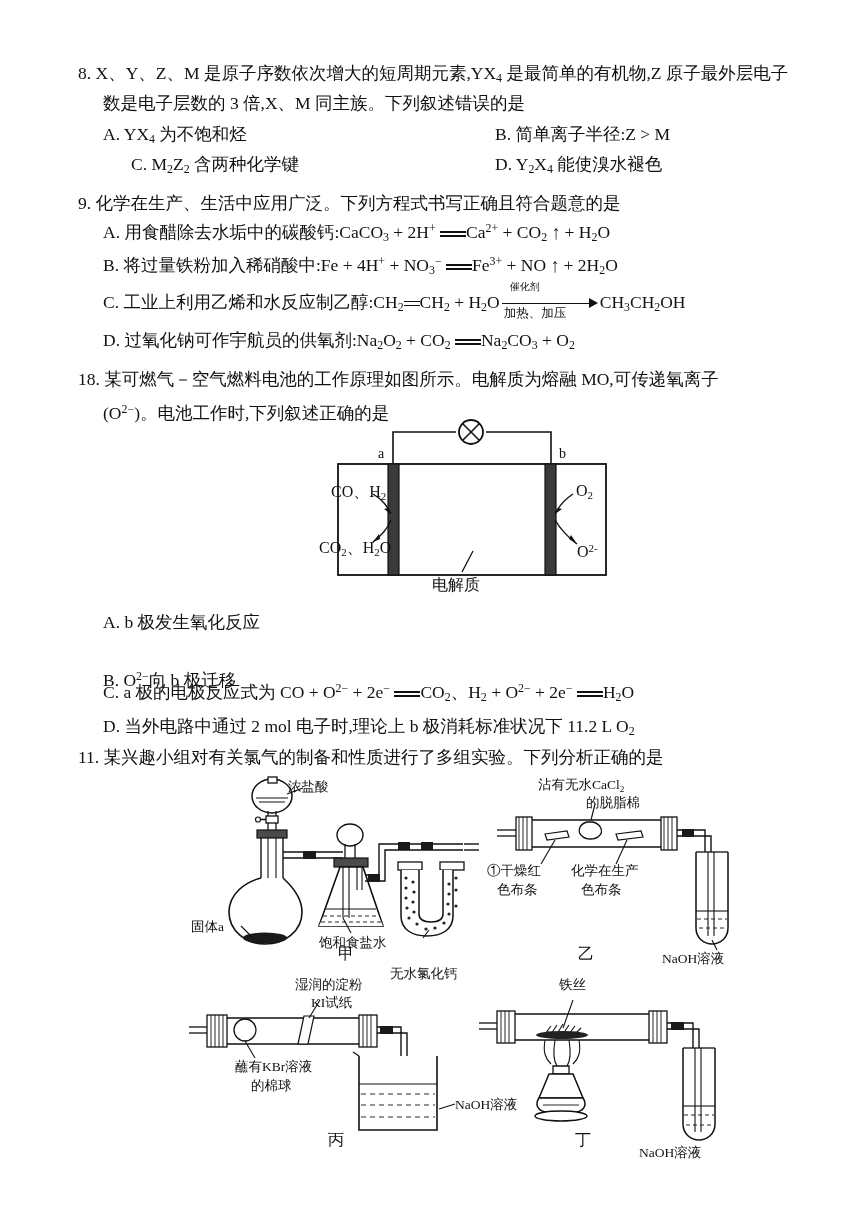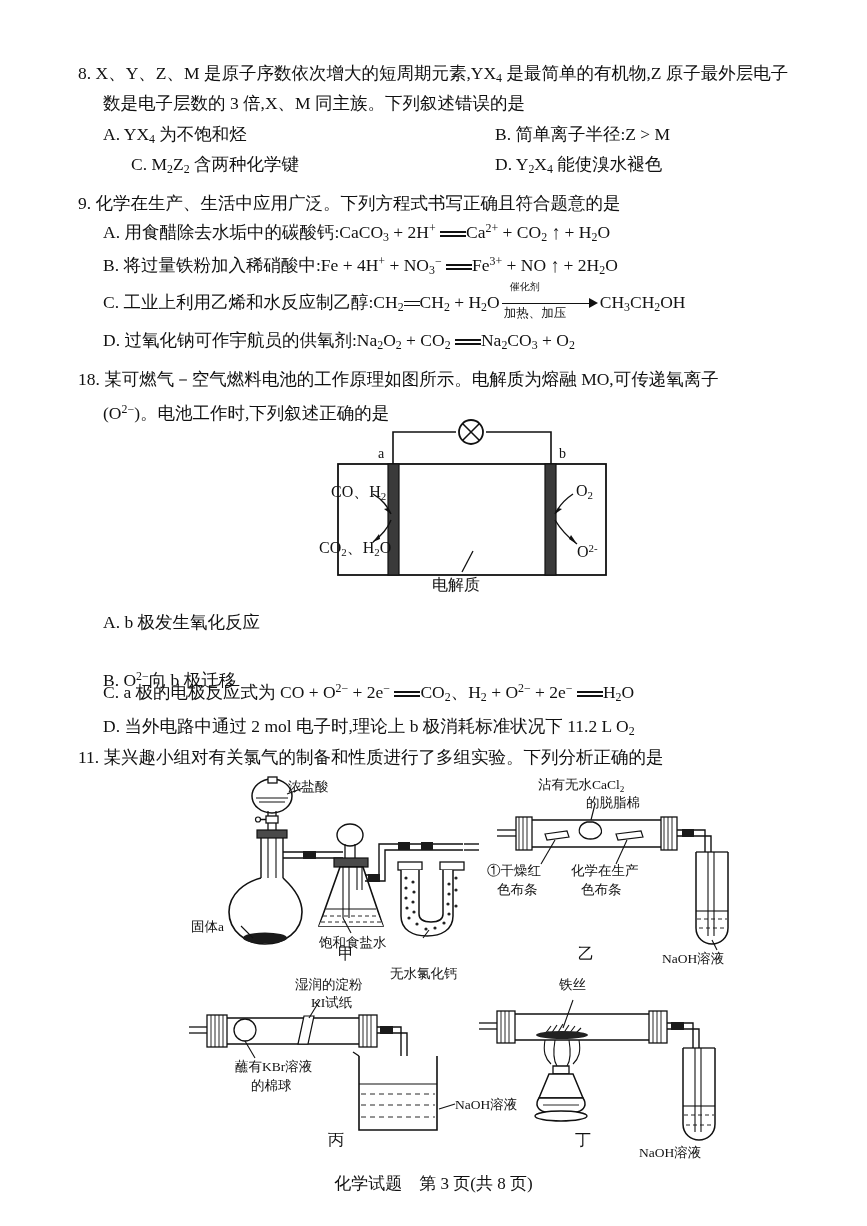--- a/index.html
+++ b/index.html
@@ -429,15 +429,14 @@
       <line x1="222" y1="70" x2="222" y2="154" stroke="#111" stroke-width="1.1"></line>
       <line x1="228" y1="70" x2="228" y2="154" stroke="#111" stroke-width="1.1"></line>
 
       <line x1="90" y1="50" x2="100" y2="22" stroke="#111" stroke-width="1.1"></line>
     </svg>
     <div class="figlabel sm" style="left:86px;top:-2px;">铁丝</div>
     <div class="figlabel sm" style="left:166px;top:166px;">NaOH溶液</div>
   </div>
   <div class="figlabel" style="left:575px;top:1130px;font-size:16px;">丁</div>
 
-  <div class="footer">化学试题　第 3 页(共 8 页)</div>
 
 </div>
 
 </body></html>

